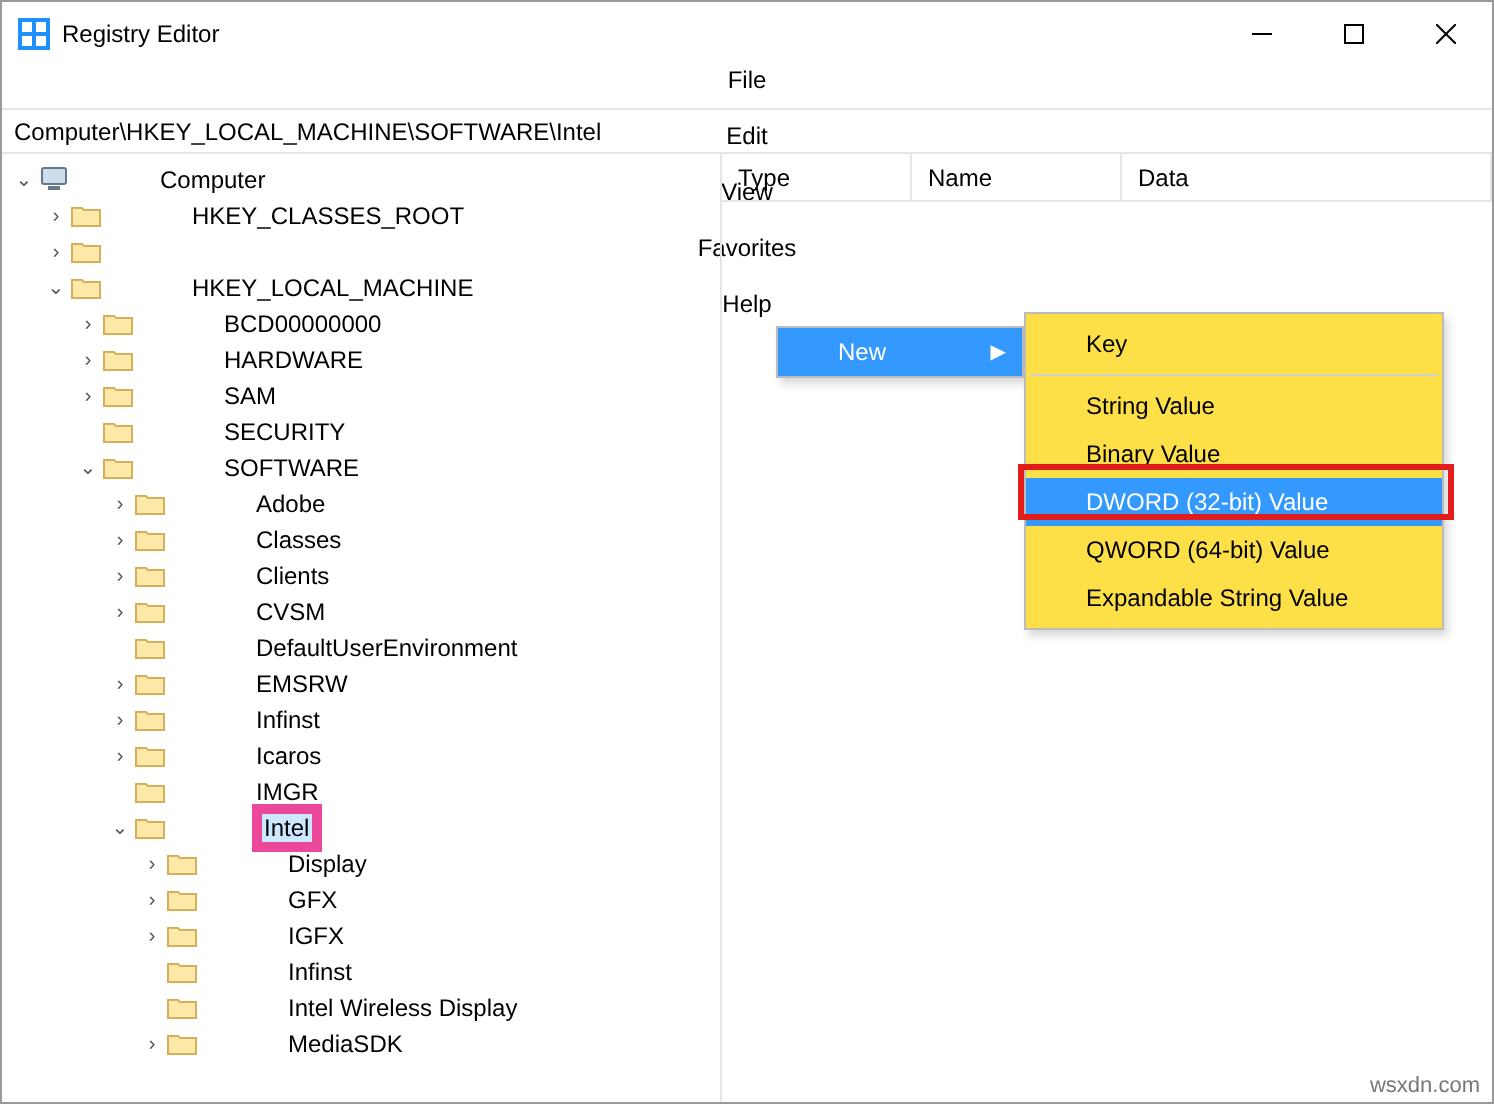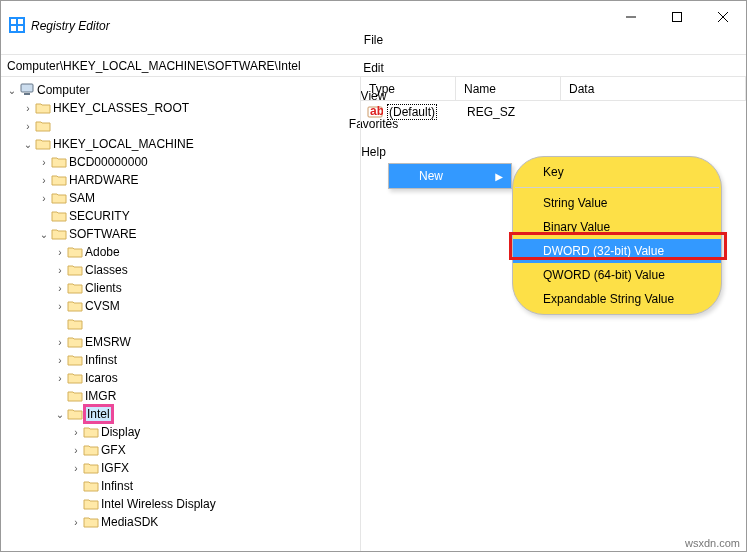--- a/index.html
+++ b/index.html
@@ -1,18 +1,18 @@
 <!DOCTYPE html>
 <html><head>
 <meta charset="utf-8">
 <style>
 * { margin: 0; padding: 0; box-sizing: border-box; font-family: "Segoe UI", Tahoma, sans-serif; font-size: 12px; }
 body { width: 747px; height: 552px; background: #fff; border: 1px solid #999; overflow: hidden; position: relative; }
 
-.titlebar { height: 32px; display: flex; align-items: flex-end; padding-left: 8px; font-style: italic; }
+.titlebar { height: 32px; display: flex; align-items: center; padding-left: 8px; }
 .titlebar .ticon { width: 16px; height: 16px; margin-right: 6px; }
 .titlebar .title { color: #000; }
 .titlebar .spacer { flex: 1; }
 .winbtn { width: 46px; height: 32px; display: flex; align-items: center; justify-content: center; color: #333; }
 
 .menubar { height: 22px; display: flex; align-items: center; padding: 0 6px; gap: 14px; border-bottom: 1px solid #e5e5e5; flex-direction: column; }
 .menubar span { color: #000; }
 
 .addr { height: 22px; border-bottom: 1px solid #e5e5e5; padding: 2px 6px; display: flex; align-items: center; }
 .addr input { width: 100%; border: none; outline: none; font-size: 12px; background: transparent; }
@@ -33,31 +33,31 @@
 .list-row .rname { width: 80px; padding-right: 4px; }
 .dotted { border: 1px dotted #000; padding: 0 1px; }
 .list-row .rtype { width: 95px; }
 
 .tree ul { list-style: none; }
 .tree li { white-space: nowrap; }
 .trow { display: flex; align-items: center; height: 18px; }
 .ind { display: inline-block; }
 .exp { width: 14px; text-align: center; color: #555; font-size: 10px; display:inline-block; }
 .fold { width: 16px; height: 14px; display:inline-flex; align-items:center; justify-content:center; }
-.lbl { padding: 0 2px; }
-.sel { background: #cce8ff; border: 3px solid #ec4899; padding: 0 1px; }
+.lbl { padding: 0 2px; margin-left: 43px; }
+.sel { background: #cce8ff; border: 5px solid #ec4899; padding: 0 1px; }
 
 .ctxmenu { position: absolute; background: #fde047; border: 1px solid #bcbcbc; box-shadow: 2px 3px 4px rgba(0,0,0,0.15); }
 .ctxrow { height: 24px; display: flex; align-items: center; padding: 0 28px 0 30px; position: relative; }
 .ctxrow.hl { background: #3399ff; color: #fff; }
 .ctxrow .arrow { position: absolute; right: 8px; font-size: 10px; }
 .ctxsep { height: 1px; background: #d0d0d0; margin: 3px 2px; }
 
 .menu1 { left: 27px; top: 86px; width: 124px; }
-.menu2 { left: 151px; top: 79px; width: 210px; padding: 3px 0; border-radius: 32px; }
+.menu2 { left: 151px; top: 79px; width: 210px; padding: 3px 0; }
 .redbox { position: absolute; border: 3px solid #e21b1b; left: 148px; top: 155px; width: 218px; height: 28px; pointer-events:none; }
 
 .watermark { position: absolute; right: 6px; bottom: 2px; font-size: 11px; color: #777; }
 
 svg { display: block; }
 </style>
 </head>
 <body>
 
 <div class="titlebar">
@@ -264,20 +264,21 @@
         </li>
         <li>
           <div class="trow">
     <span class="ind" style="width:52px"></span>
     <span class="exp"></span>
     <span class="fold">
               <svg width="16" height="14">
                 <path d="M1 3 h5 l1 1 h8 v8 h-14 z" fill="#ffe9a8" stroke="#d4b05a"></path>
               </svg>
             </span>
+    <span class="lbl ">DefaultUserEnvironment</span>
   </div>
         </li>
         <li>
           <div class="trow">
     <span class="ind" style="width:52px"></span>
     <span class="exp">›</span>
     <span class="fold">
               <svg width="16" height="14">
                 <path d="M1 3 h5 l1 1 h8 v8 h-14 z" fill="#ffe9a8" stroke="#d4b05a"></path>
               </svg>
@@ -407,33 +408,20 @@
         </li>
       </ul>
   </div>
 
   <div class="listpane">
     <div class="list-header">
       <div class="col c-type">Type</div>
       <div class="col c-name">Name</div>
       <div class="col c-data">Data</div>
     </div>
-    <div class="list-rows">
-      <div class="list-row">
-        <span class="ricon">
-          <svg width="16" height="16">
-              <rect x="1" y="3" width="14" height="10" rx="1" fill="#fff" stroke="#c96"></rect>
-              <text x="3" y="11" font-size="8" fill="#d22" font-weight="bold">ab</text>
-            </svg>
-        </span>
-        <span class="rname"><span class="dotted">(Default)</span></span>
-        <span class="rtype">REG_SZ</span>
-        <span></span>
-      </div>
-    </div>
 
     <div class="ctxmenu menu1">
       <div class="ctxrow hl">
         <span>New</span>
         <span class="arrow">▶</span>
       </div>
     </div>
 
     <div class="ctxmenu menu2">
       <div class="ctxrow">

